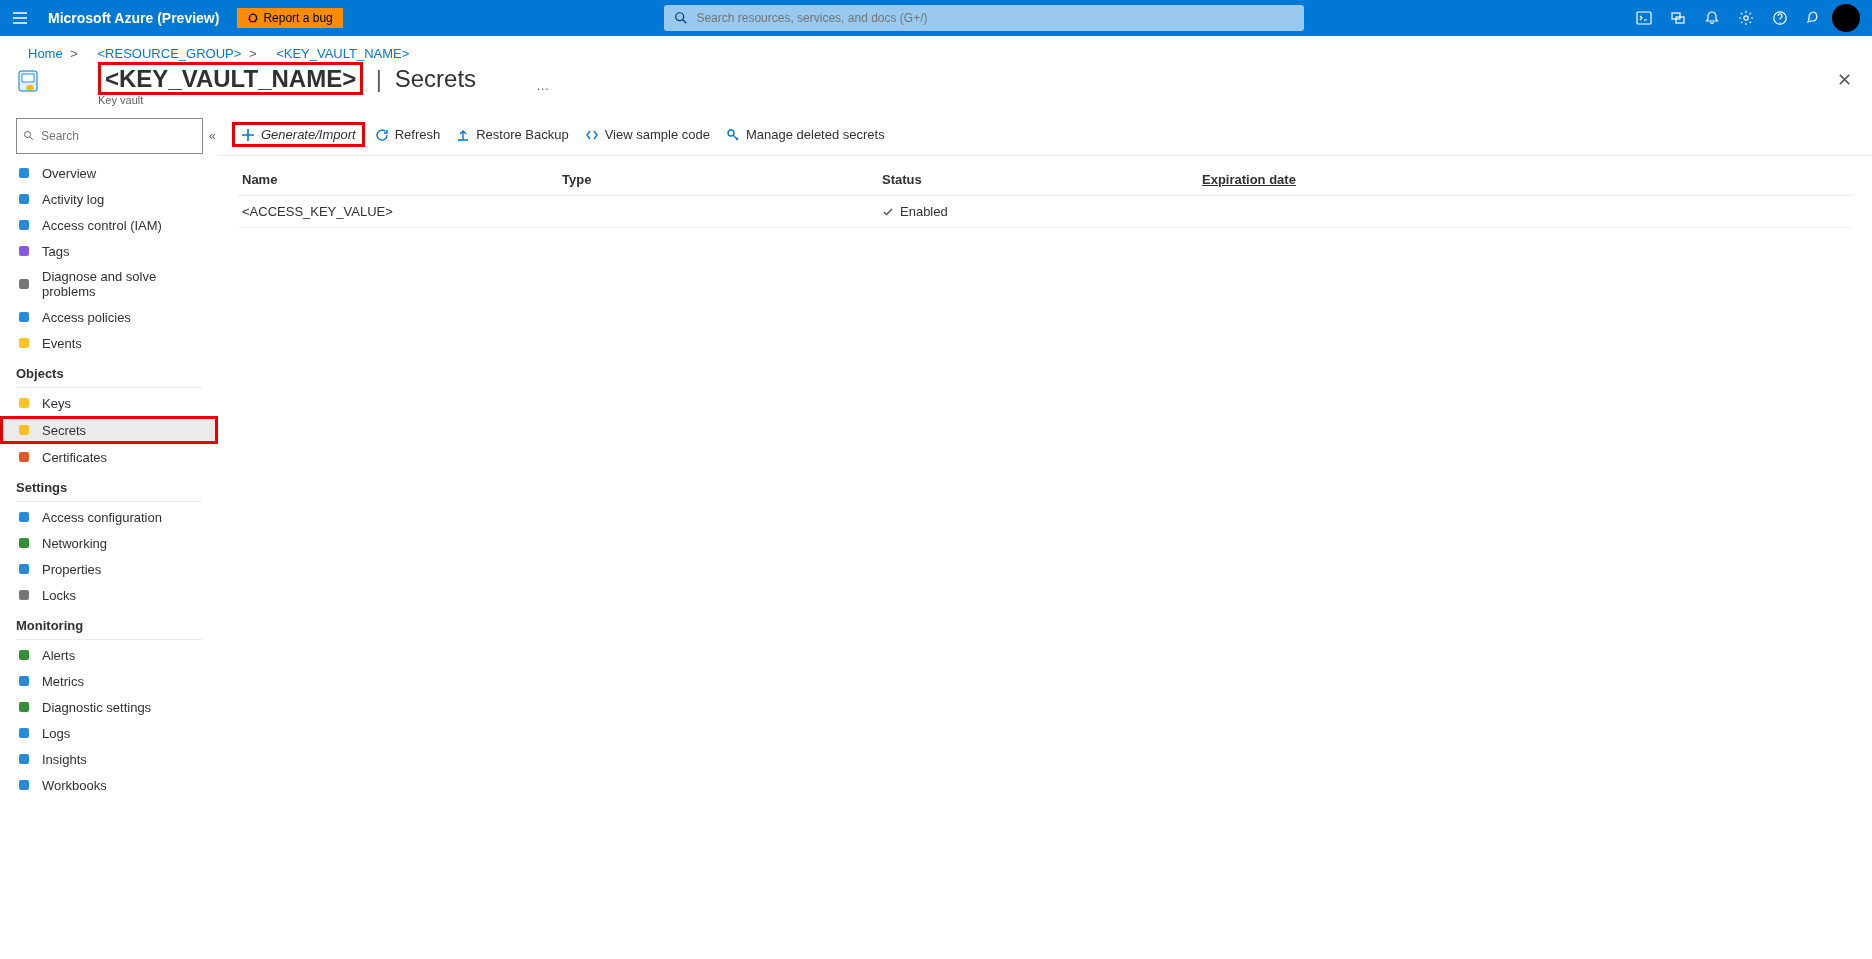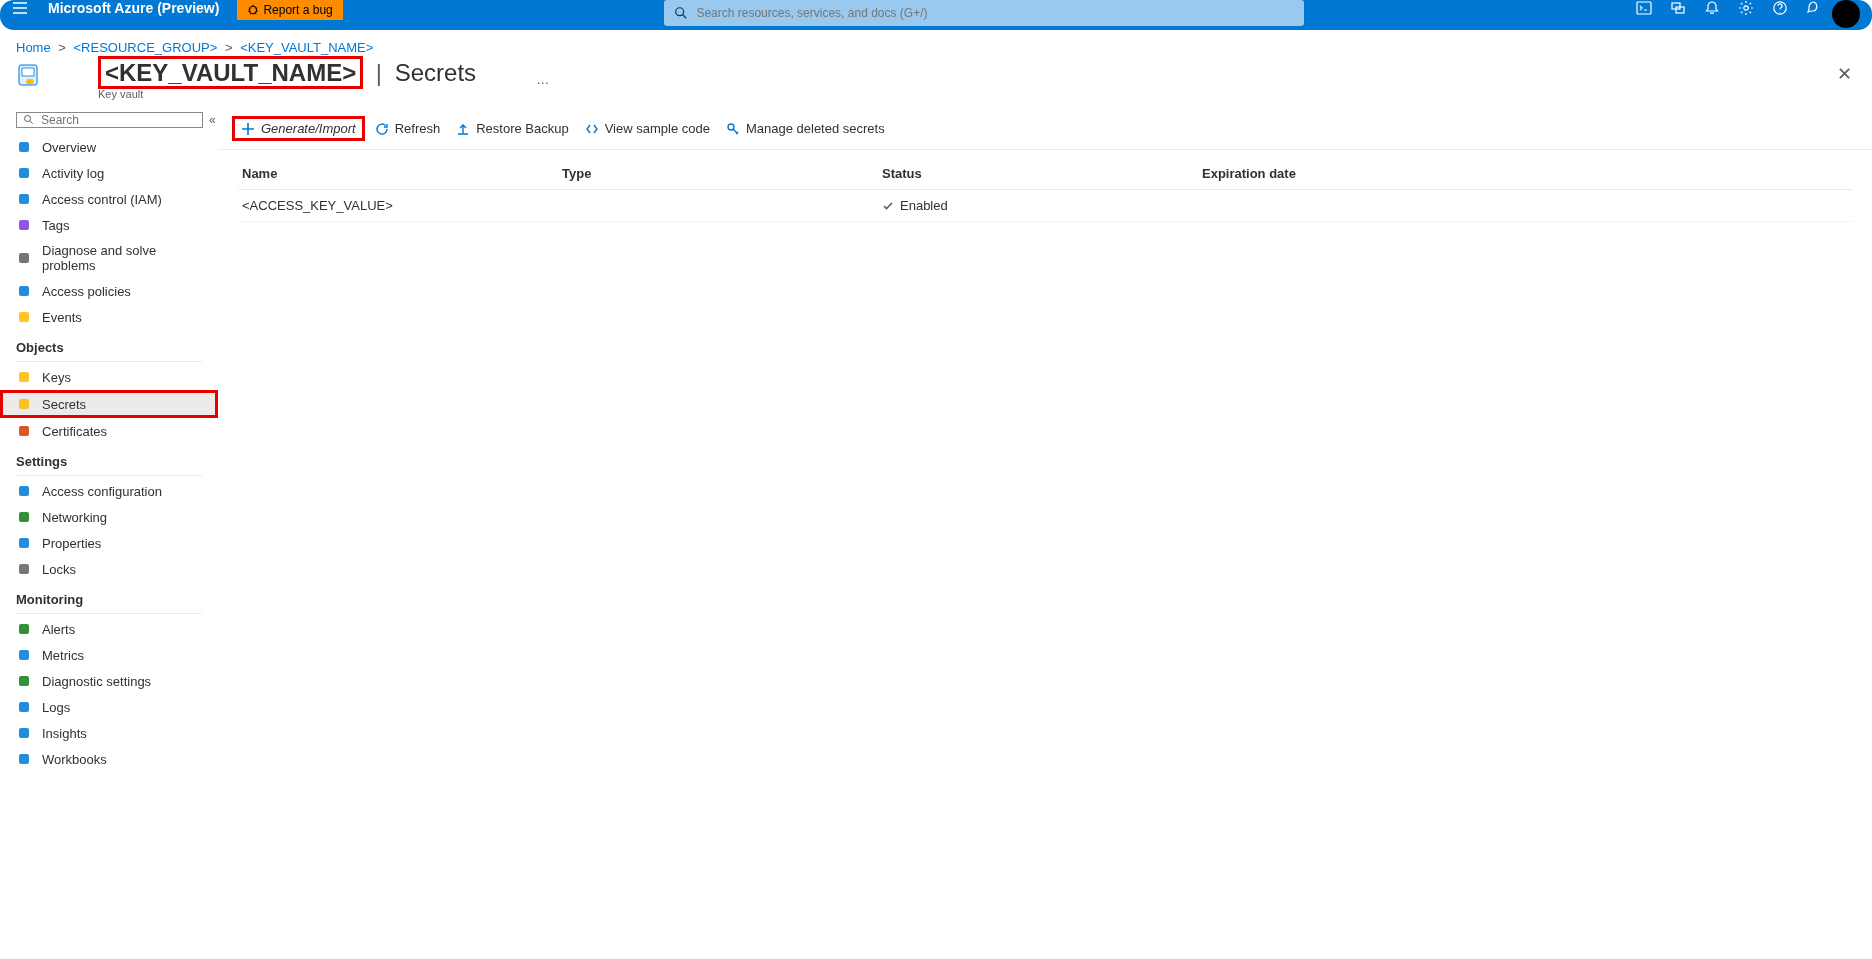--- a/index.html
+++ b/index.html
@@ -1,26 +1,25 @@
 <!DOCTYPE html>
 <html><head>
 <meta charset="utf-8">
 <style>
   * { box-sizing: border-box; margin: 0; padding: 0; }
   body { font-family: "Segoe UI", Arial, sans-serif; font-size: 13px; color: #323130; background: #fff; overflow: hidden; }
 
   
   .header {
     background: #0078d4;
-    height: 30px;
+    height: 36px;
     display: flex;
-    align-items: flex-start;
+    align-items: center;
     padding: 0 12px;
     color: #fff;
-    border-radius: 14px;
   }
   .hamburger { width: 20px; cursor: pointer; }
   .brand { font-weight: 600; font-size: 14px; margin-left: 16px; white-space: nowrap; }
   .bug-btn {
     background: #ff8c00;
     color: #000;
     font-size: 12px;
     padding: 3px 10px;
     margin-left: 18px;
     display: flex;
@@ -41,42 +40,42 @@
   .search-box input {
     border: none; background: transparent; outline: none;
     font-size: 12px; color: #003a6c; flex: 1; margin-left: 8px;
   }
   .header-icons { display: flex; align-items: center; gap: 18px; margin-left: 10px; }
   .header-icons .icn { width: 16px; height: 16px; cursor: pointer; display:flex; align-items:center; justify-content:center; }
   .avatar { width: 28px; height: 28px; border-radius: 50%; background: #000; margin-left: 10px; cursor:pointer; }
 
   
   .breadcrumb { padding: 10px 16px 4px; font-size: 13px; }
-  .breadcrumb a { color: #0078d4; text-decoration: none; }
+  .breadcrumb a { color: #0078d4; text-decoration: none; margin-left: 12px; }
   .breadcrumb .sep { color: #605e5c; margin: 0 4px; }
 
   
   .title-row { display: flex; align-items: flex-start; padding: 0px 16px 8px; gap: 48px; }
   .kv-icon { width: 24px; height: 24px; margin-right: 10px; margin-top: 4px; flex-shrink:0; }
   .title-main { font-size: 24px; font-weight: 600; }
   .title-main .hl { border: 3px solid #e60000; padding: 0 4px; }
   .title-sep { color: #605e5c; font-weight: 300; margin: 0 6px; }
   .title-sub { font-weight: 400; }
   .subtype { font-size: 11px; color: #605e5c; margin-top: 1px; }
   .title-more { margin-left: 12px; color: #605e5c; cursor:pointer; align-self:center; }
   .title-close { margin-left: auto; color: #605e5c; font-size: 18px; cursor:pointer; padding:4px; }
 
   
   .content { display: flex; height: calc(100vh - 100px); }
 
   
   .sidebar { width: 218px; border-right: none; display:flex; flex-direction:column; }
   .side-search-row { display:flex; align-items:center; padding: 4px 8px 6px 16px; gap:6px; }
   .side-search {
-    flex:1; border: 1px solid #8a8886; height: 16px;
+    flex:1; border: 1px solid #8a8886; height: 36px;
     display:flex; align-items:center; padding: 0 6px; font-size: 12px;
   }
   .side-search input { border:none; outline:none; flex:1; font-size:12px; margin-left:6px; }
   .collapse-btn { color:#605e5c; cursor:pointer; font-size:12px; }
 
   .nav-scroll { overflow-y: auto; flex:1; position:relative; }
   .nav-scroll::-webkit-scrollbar { width:10px; }
   .nav-scroll::-webkit-scrollbar-thumb { background:#c8c6c4; border-radius:5px; }
   .nav-item {
     display:flex; align-items:center; gap:10px;
@@ -99,21 +98,21 @@
   .tb-btn { display:flex; align-items:center; gap:6px; color:#323130; cursor:pointer; }
   .tb-btn .ticn { color:#0078d4; width:14px; height:14px; display:flex; align-items:center; justify-content:center; }
   .tb-btn.hl { border: 3px solid #e60000; padding: 2px 6px; margin:-2px -6px; margin-left:-6px;font-style:italic;}
 
   .table-wrap { padding: 8px 20px; }
   .thead { display:flex; font-weight:600; font-size:13px; padding: 8px 4px; border-bottom: 1px solid #edebe9;}
   .trow { display:flex; font-size:13px; padding: 8px 4px; border-bottom: 1px solid #f3f2f1; }
   .col-name { flex: 0 0 320px; }
   .col-type { flex: 0 0 320px; }
   .col-status { flex: 0 0 320px; display:flex; align-items:center; gap:6px;}
-  .col-exp { flex: 1; }
+  .col-exp { flex: 1; text-decoration: underline; }
   .check { color:#605e5c; }
 
   svg { display:block; }
 </style>
 </head>
 <body>
 
 <div class="header">
   <div class="hamburger">
     <svg viewBox="0 0 16 16" width="16" height="16">

